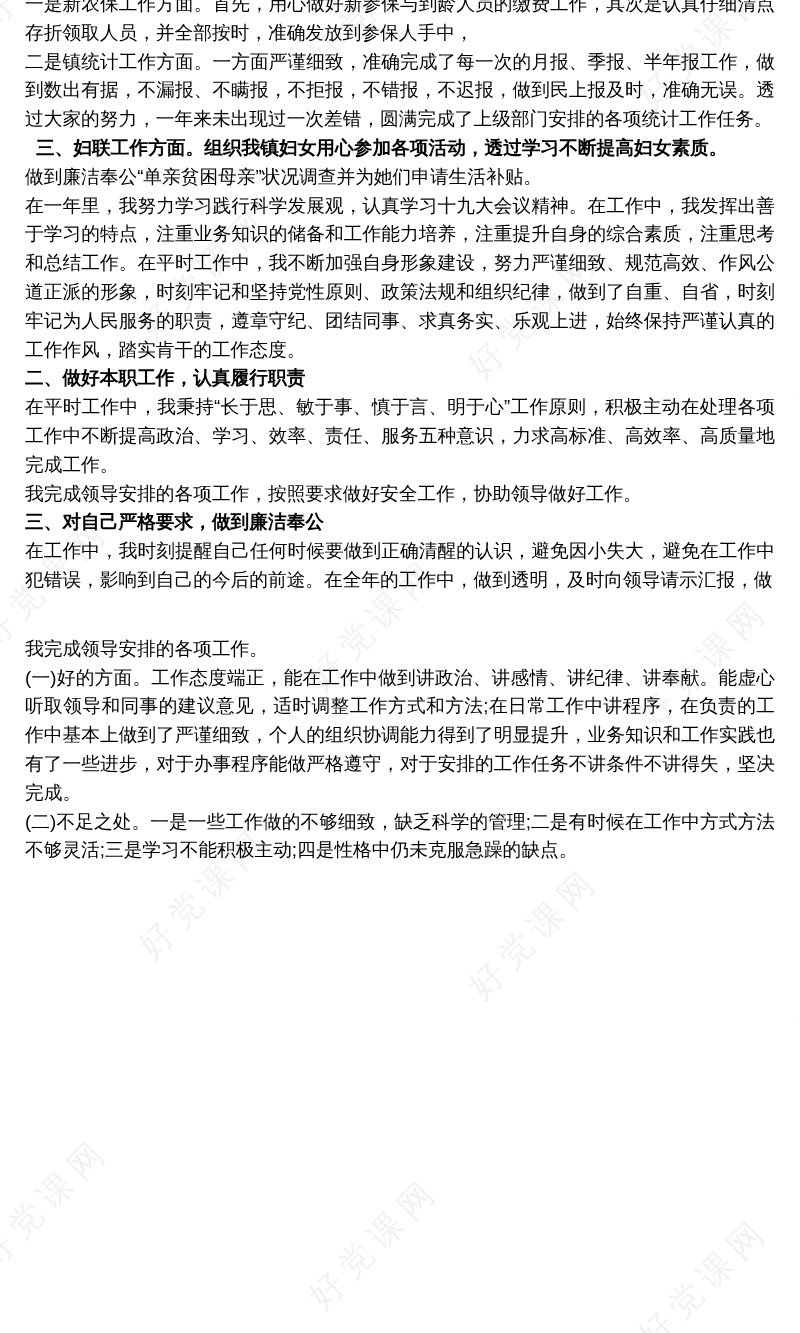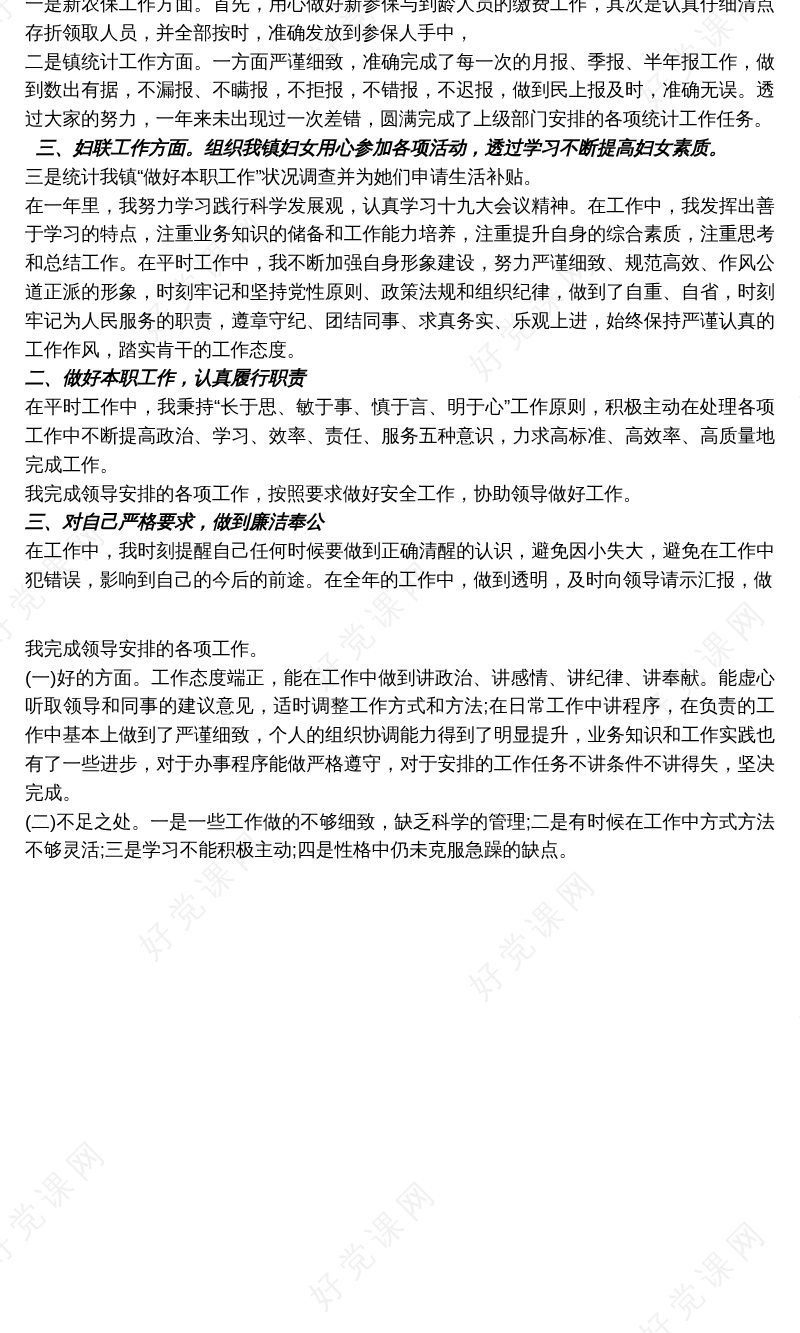--- a/index.html
+++ b/index.html
@@ -48,21 +48,20 @@
     text-align: justify;
   }
   .doc-content p {
     margin: 0;
     padding: 0;
     word-break: break-all;
   }
   .doc-content p.heading {
     font-weight: bold;
     text-align: left;
-    font-style: italic;
   }
   .doc-content p.heading.indent {
     padding-left: 11px;
   }
   .doc-content .spacer {
     height: 40px;
   }
 </style>
 </head>
 <body>
@@ -82,21 +81,21 @@
       <div class="watermark-tile" style="left: 450px; top: 910px; color: rgb(0, 0, 0); opacity: 0.05;">好党课网</div>
       <div class="watermark-tile" style="left: 780px; top: 950px; color: rgb(0, 0, 0); opacity: 0.05;">好党课网</div>
       <div class="watermark-tile" style="left: -40px; top: 1180px; color: rgb(0, 0, 0); opacity: 0.05;">好党课网</div>
       <div class="watermark-tile" style="left: 290px; top: 1220px; color: rgb(0, 0, 0); opacity: 0.05;">好党课网</div>
       <div class="watermark-tile" style="left: 620px; top: 1260px; color: rgb(0, 0, 0); opacity: 0.05;">好党课网</div>
     </div>
   <div class="doc-content">
       <p class="body">一是新农保工作方面。首先，用心做好新参保与到龄人员的缴费工作，其次是认真仔细清点存折领取人员，并全部按时，准确发放到参保人手中，</p>
       <p class="body">二是镇统计工作方面。一方面严谨细致，准确完成了每一次的月报、季报、半年报工作，做到数出有据，不漏报、不瞒报，不拒报，不错报，不迟报，做到民上报及时，准确无误。透过大家的努力，一年来未出现过一次差错，圆满完成了上级部门安排的各项统计工作任务。</p>
       <p class="heading indent">三、妇联工作方面。组织我镇妇女用心参加各项活动，透过学习不断提高妇女素质。</p>
-      <p class="body">三是统计我镇“做好本职工作”状况调查并为她们申请生活补贴。</p>
+      <p class="body">做到廉洁奉公“单亲贫困母亲”状况调查并为她们申请生活补贴。</p>
       <p class="body">在一年里，我努力学习践行科学发展观，认真学习十九大会议精神。在工作中，我发挥出善于学习的特点，注重业务知识的储备和工作能力培养，注重提升自身的综合素质，注重思考和总结工作。在平时工作中，我不断加强自身形象建设，努力严谨细致、规范高效、作风公道正派的形象，时刻牢记和坚持党性原则、政策法规和组织纪律，做到了自重、自省，时刻牢记为人民服务的职责，遵章守纪、团结同事、求真务实、乐观上进，始终保持严谨认真的工作作风，踏实肯干的工作态度。</p>
       <p class="heading">二、做好本职工作，认真履行职责</p>
       <p class="body">在平时工作中，我秉持“长于思、敏于事、慎于言、明于心”工作原则，积极主动在处理各项工作中不断提高政治、学习、效率、责任、服务五种意识，力求高标准、高效率、高质量地完成工作。</p>
       <p class="body">我完成领导安排的各项工作，按照要求做好安全工作，协助领导做好工作。</p>
       <p class="heading">三、对自己严格要求，做到廉洁奉公</p>
       <p class="body">在工作中，我时刻提醒自己任何时候要做到正确清醒的认识，避免因小失大，避免在工作中犯错误，影响到自己的今后的前途。在全年的工作中，做到透明，及时向领导请示汇报，做</p>
       <div class="spacer"></div>
       <p class="body">我完成领导安排的各项工作。</p>
       <p class="body">(一)好的方面。工作态度端正，能在工作中做到讲政治、讲感情、讲纪律、讲奉献。能虚心听取领导和同事的建议意见，适时调整工作方式和方法;在日常工作中讲程序，在负责的工作中基本上做到了严谨细致，个人的组织协调能力得到了明显提升，业务知识和工作实践也有了一些进步，对于办事程序能做严格遵守，对于安排的工作任务不讲条件不讲得失，坚决完成。</p>
       <p class="body">(二)不足之处。一是一些工作做的不够细致，缺乏科学的管理;二是有时候在工作中方式方法不够灵活;三是学习不能积极主动;四是性格中仍未克服急躁的缺点。</p>

